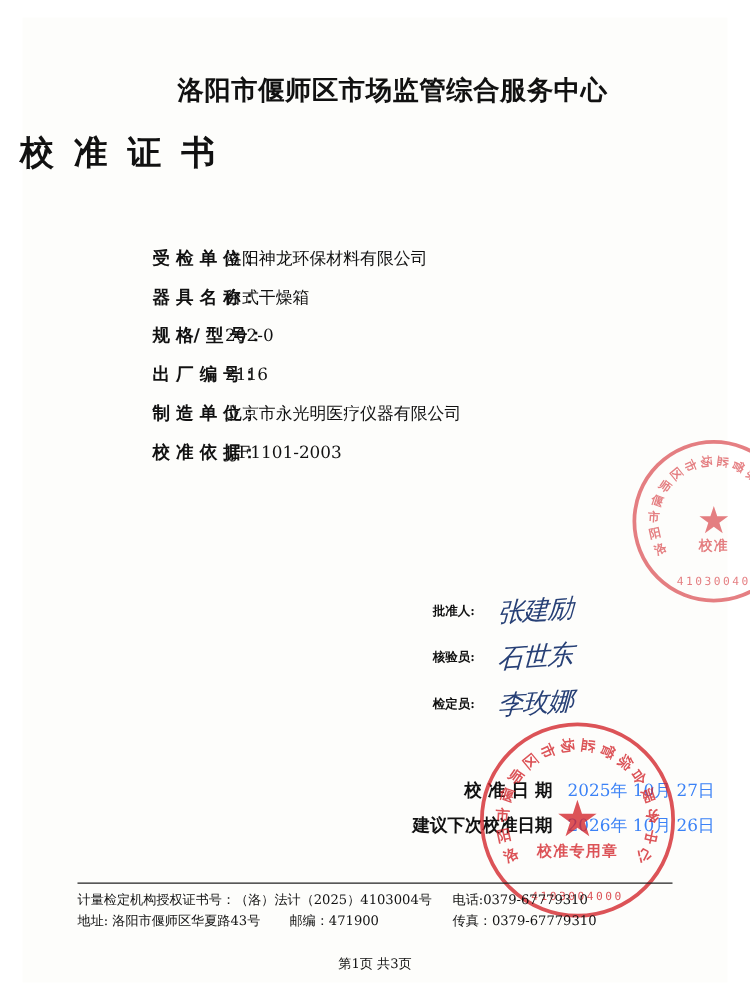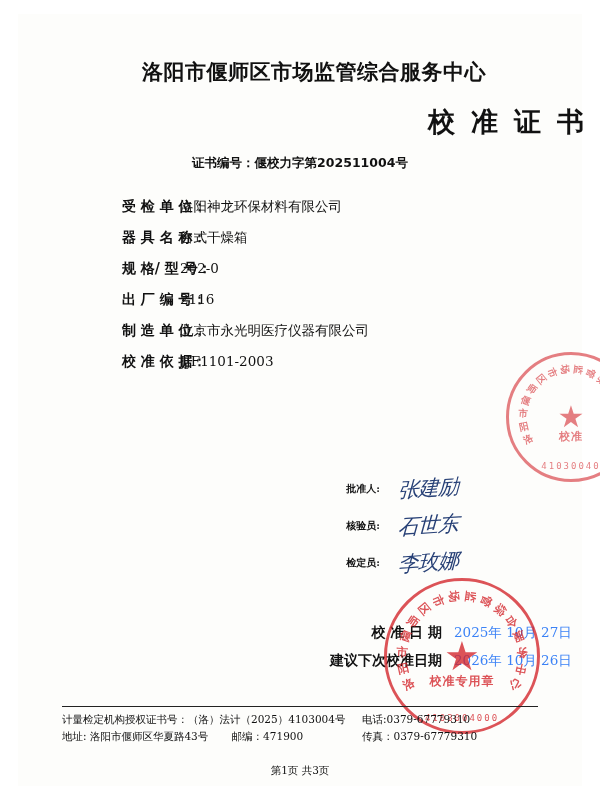--- a/index.html
+++ b/index.html
@@ -40,21 +40,21 @@
     font-weight: bold;
     letter-spacing: 0.5px;
     color: #111;
     font-family: "DejaVu Serif", "Liberation Serif", serif;
   }
   .doc-title {
     position: absolute;
     top: 104px;
     left: 0;
     width: 600px;
-    text-align: right;
+    text-align: left;
     font-size: 27px;
     font-weight: bold;
     letter-spacing: 16px;
     text-indent: 16px;
     color: #111;
     font-family: "DejaVu Serif", "Liberation Serif", serif;
   }
   .cert-no {
     position: absolute;
     top: 155px;
@@ -256,23 +256,20 @@
 </style>
 </head>
 <body>
 
 <div class="page">
   <div class="paper"></div>
 
   <div class="org-title">洛阳市偃师区市场监管综合服务中心</div>
   <div class="doc-title">校准证书</div>
 
-  <div class="cert-no">
-    <span>证书编号：</span><span>偃校力字第202511004号</span>
-  </div>
 
   <div class="fields">
     <div class="row">
       <span class="lbl">受 检 单 位：</span>
       <span class="val">洛阳神龙环保材料有限公司</span>
     </div>
     <div class="row">
       <span class="lbl">器 具 名 称：</span>
       <span class="val">台式干燥箱</span>
     </div>

